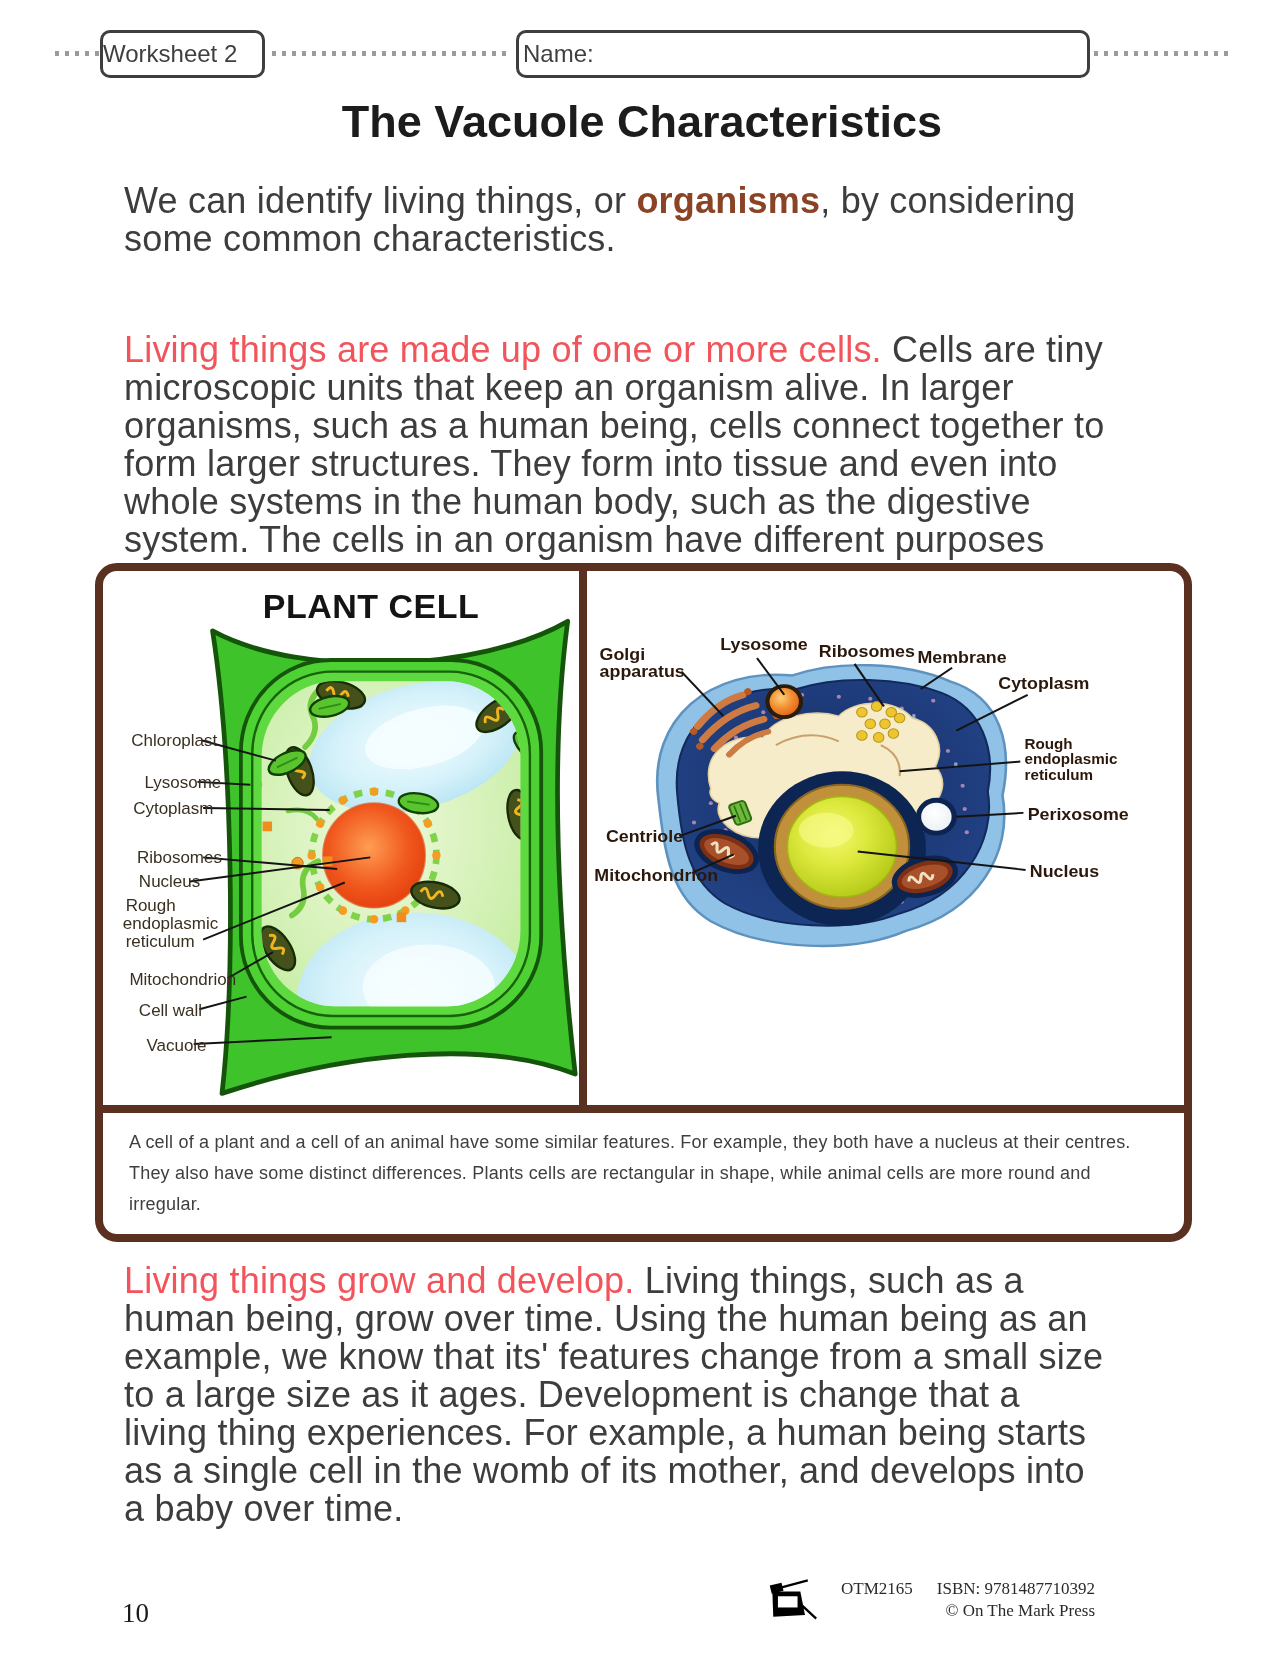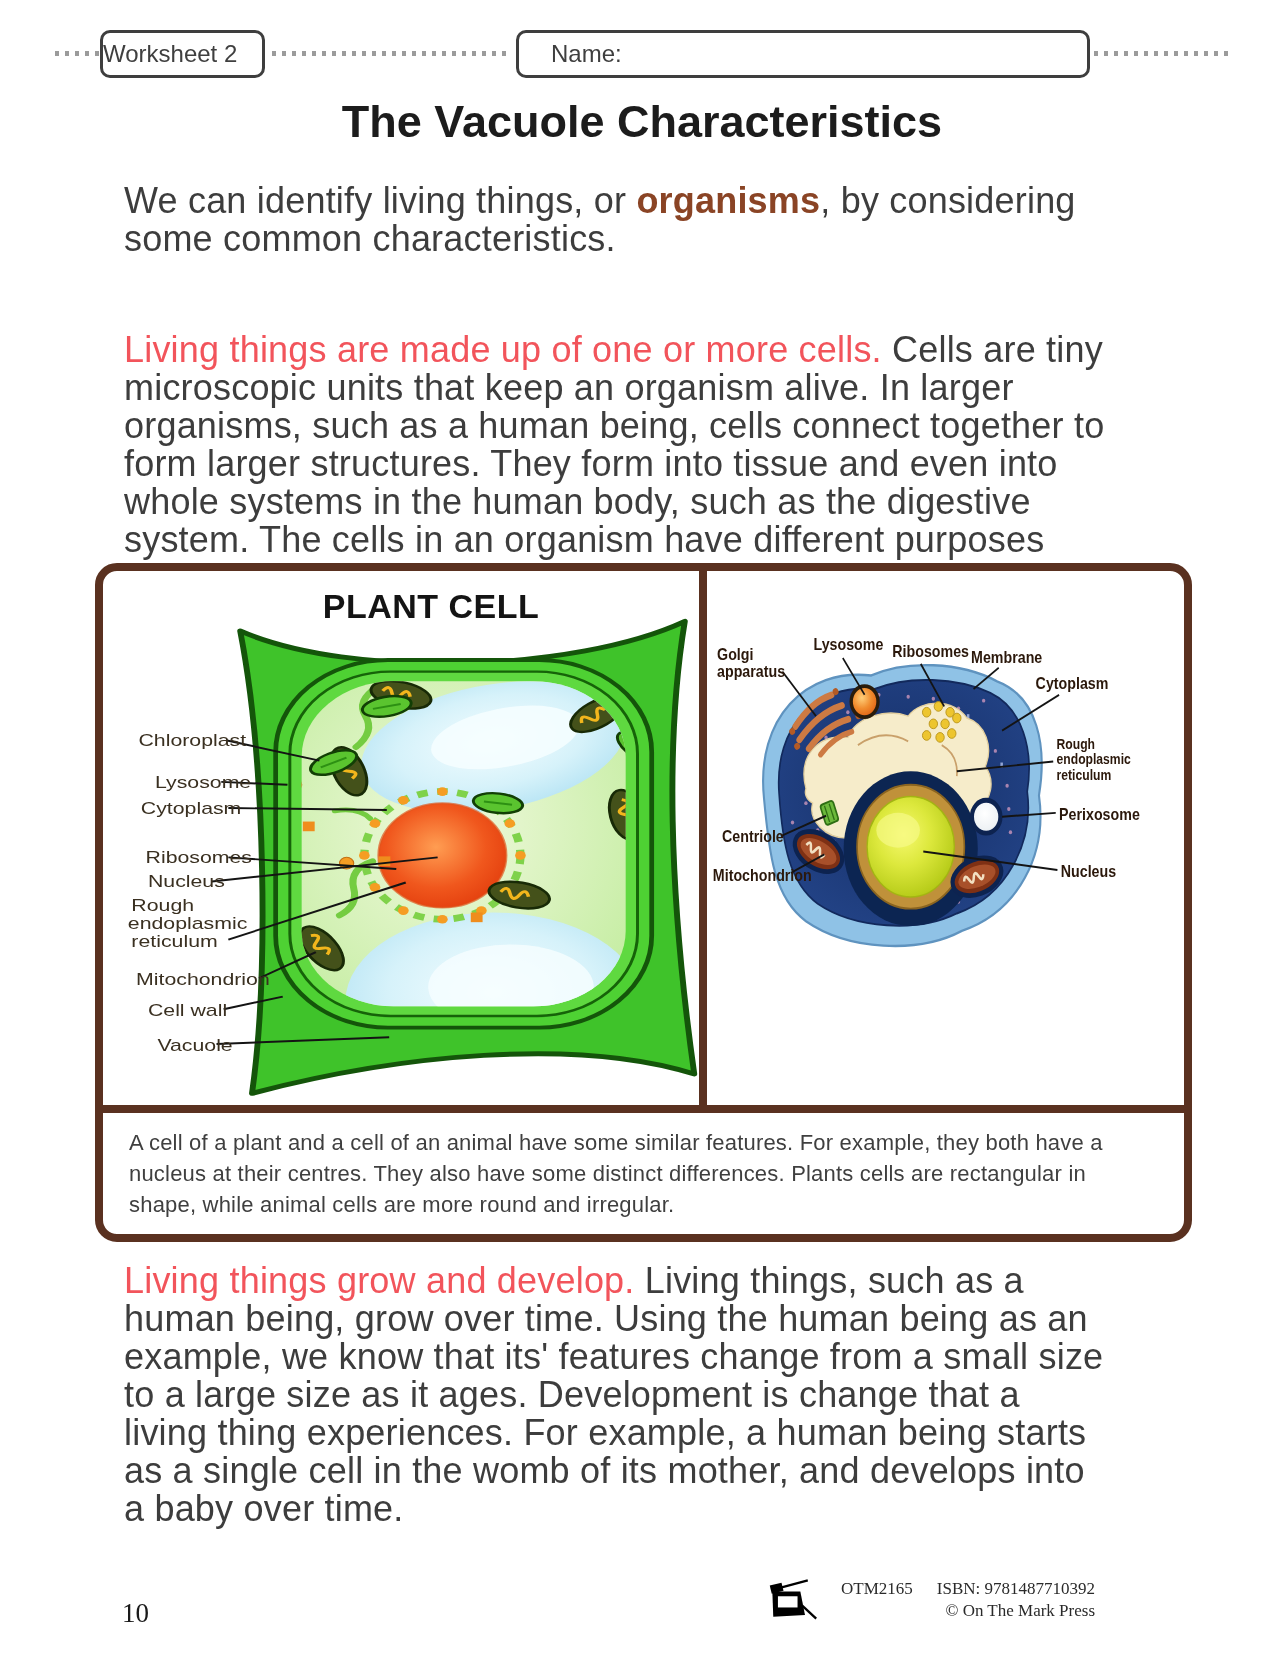--- a/index.html
+++ b/index.html
@@ -14,49 +14,49 @@
   
   .dotline { position:absolute; height:5px;
     background:repeating-linear-gradient(90deg,#9b9b9b 0 4px, transparent 4px 10px); }
   .d1 { left:55px;  top:51px; width:44px; }
   .d2 { left:272px; top:51px; width:240px; }
   .d3 { left:1094px;top:51px; width:134px; }
   .tab-box { position:absolute; top:30px; height:48px; border:3px solid #3e3e3e;
     border-radius:10px; background:#fff; display:flex; align-items:center;
     font-size:24px; color:#3f3f3f; }
   .ws-box { left:100px; width:165px; }
-  .name-box { left:516px; width:574px; padding-left:32px; }
+  .name-box { left:516px; width:574px; padding-left:4px; }
 
   
   .page-title { position:absolute; top:96px; left:0; width:100%; text-align:center;
     font-size:45px; font-weight:bold; color:#1c1c1c; letter-spacing:0px; margin:0; }
   .body-par { position:absolute; left:124px; width:985px; font-size:36px;
     line-height:38px; color:#3d3d3d; letter-spacing:0.2px; margin:0; }
   .p1 { top:182px; }
   .p2 { top:283px;margin-top:48px; }
   .p3 { top:1262px; }
   .red { color:#f2545b; }
   .brown-bold { color:#8a4425; font-weight:bold; }
 
   
   .figure { position:absolute; left:95px; top:563px; width:1097px; height:679px;
     border:8px solid #5a3120; border-radius:22px; background:#fff; overflow:hidden;
     display:flex; flex-direction:column; }
   .panels { display:flex; height:534px; }
   .panel { position:relative; height:100%; }
-  .panel-left  { width:596px; }
+  .panel-left  { width:476px; }
   .panel-right { flex:1; }
   .divider-v { width:8px; background:#5a3120; }
   .panel-title { position:absolute; top:16px; left:0; width:100%; text-align:center;
     font-size:34px; font-weight:800; color:#141414; letter-spacing:0.5px; z-index:2; }
   .panel-title.plant  { transform:translateX(30px); }
   .panel-title.animal { transform:translateX(-36px); }
   .cell-svg { position:absolute; inset:0; width:100%; height:100%; }
   .caption { flex:1; border-top:8px solid #5a3120; padding:14px 26px 0 26px;
-    font-size:22px; line-height:31px; color:#3f3f3f; letter-spacing:0.2px; }
+    font-size:18px; line-height:31px; color:#3f3f3f; letter-spacing:0.2px; }
 
   
   .plbl { font-family:"Liberation Sans",sans-serif; font-size:18px; fill:#3a3021; }
   .albl { font-family:"Liberation Sans",sans-serif; font-size:17px; font-weight:bold; fill:#2b180b; }
   .albl-sm { font-family:"Liberation Sans",sans-serif; font-size:14.5px; font-weight:bold; fill:#2b180b; }
   .leader { stroke:#141414; stroke-width:2; }
 
   
   .page-num { position:absolute; left:122px; top:1574px;
     font-family:"Liberation Serif",serif; font-size:27px; color:#1a1a1a;margin-top:24px; }

